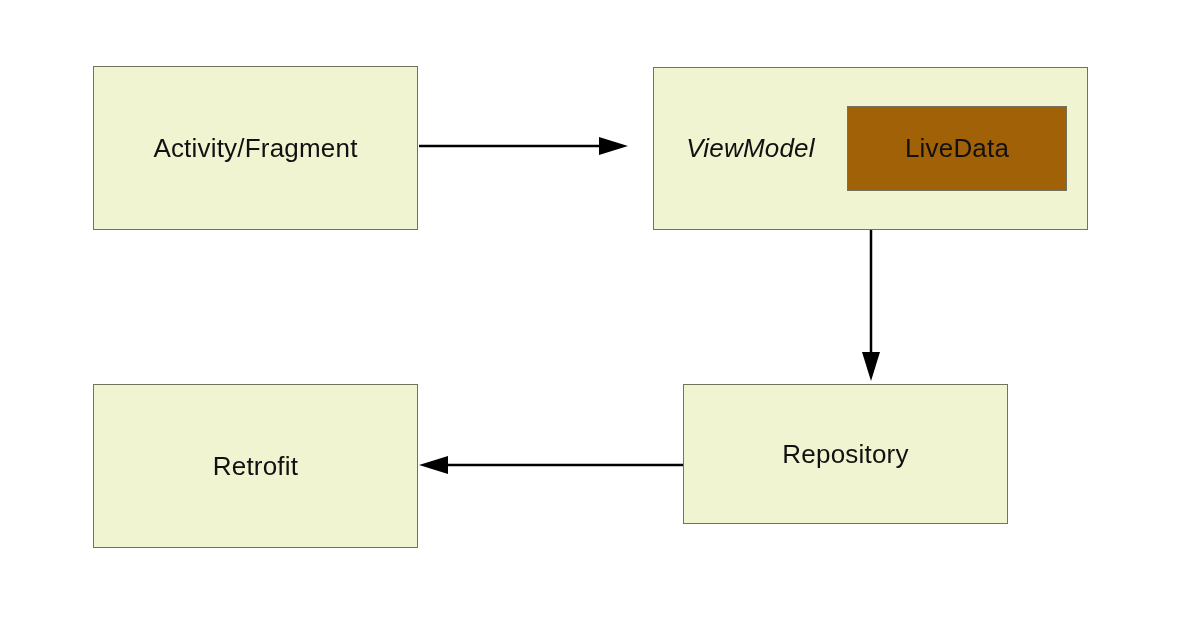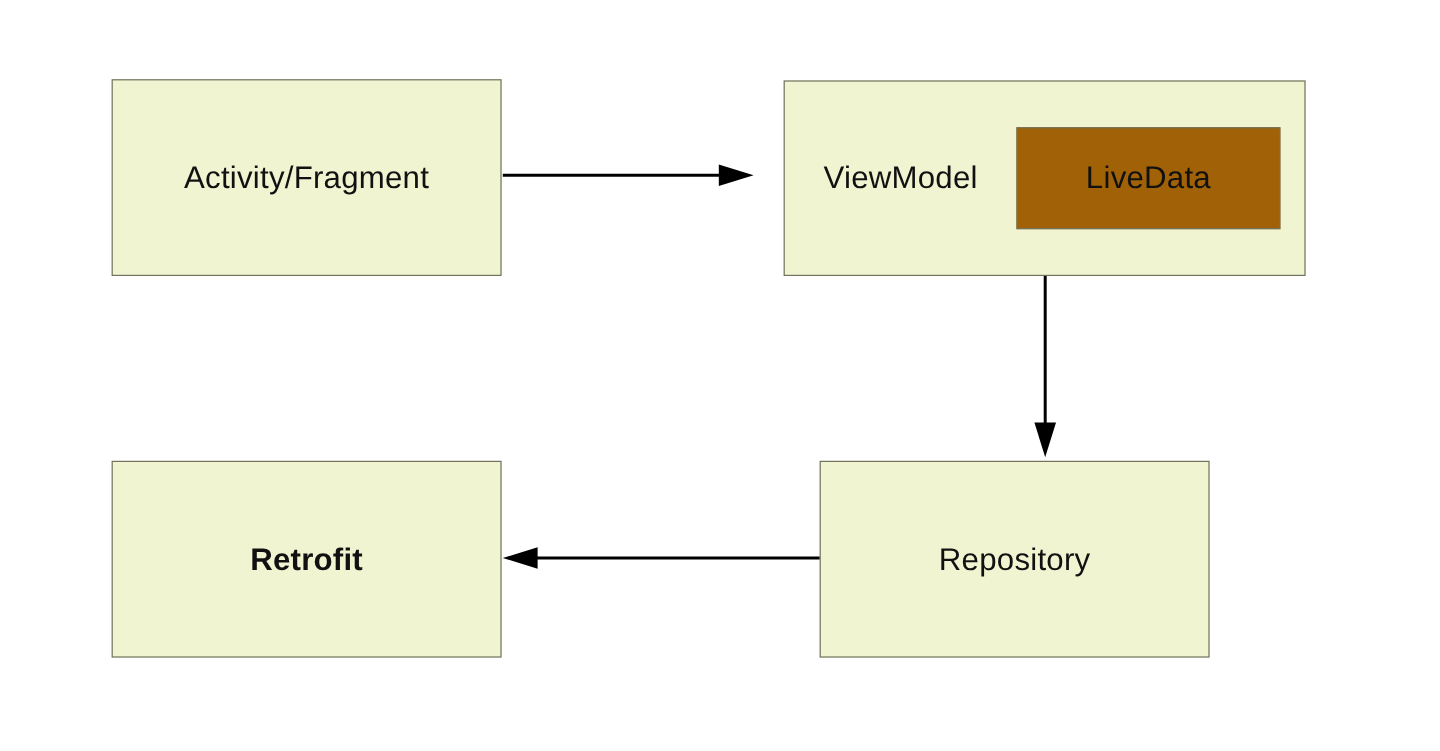--- a/index.html
+++ b/index.html
@@ -32,34 +32,35 @@
   }
   #node-activity-fragment { left: 93px;  top: 66px;  width: 325px; height: 164px; }
   #node-viewmodel         { left: 653px; top: 67px;  width: 435px; height: 163px; justify-content: flex-start; }
   #viewmodel-label-region {
     position: absolute;
     left: 0; top: 0;
     width: 193px; height: 100%;
     display: flex;
     align-items: center;
     justify-content: center;
+    font-style: italic;
   }
   #node-livedata {
     position: absolute;
     left: 193px; top: 38px;
     width: 220px; height: 85px;
     background: #a16207;
     border: 1.5px solid #72725f;
     box-sizing: border-box;
     display: flex;
     align-items: center;
     justify-content: center;
   }
-  #node-repository        { left: 683px; top: 384px; width: 325px; height: 164px; }
-  #node-retrofit          { left: 93px;  top: 384px; width: 325px; height: 164px; font-weight: bold; }
+  #node-repository        { left: 683px; top: 384px; width: 325px; height: 140px; }
+  #node-retrofit          { left: 93px;  top: 384px; width: 325px; height: 164px; }
   #edge-layer {
     position: absolute;
     left: 0; top: 0;
     width: 1200px;
     height: 626px;
     pointer-events: none;
   }
 </style>
 </head>
 <body>

